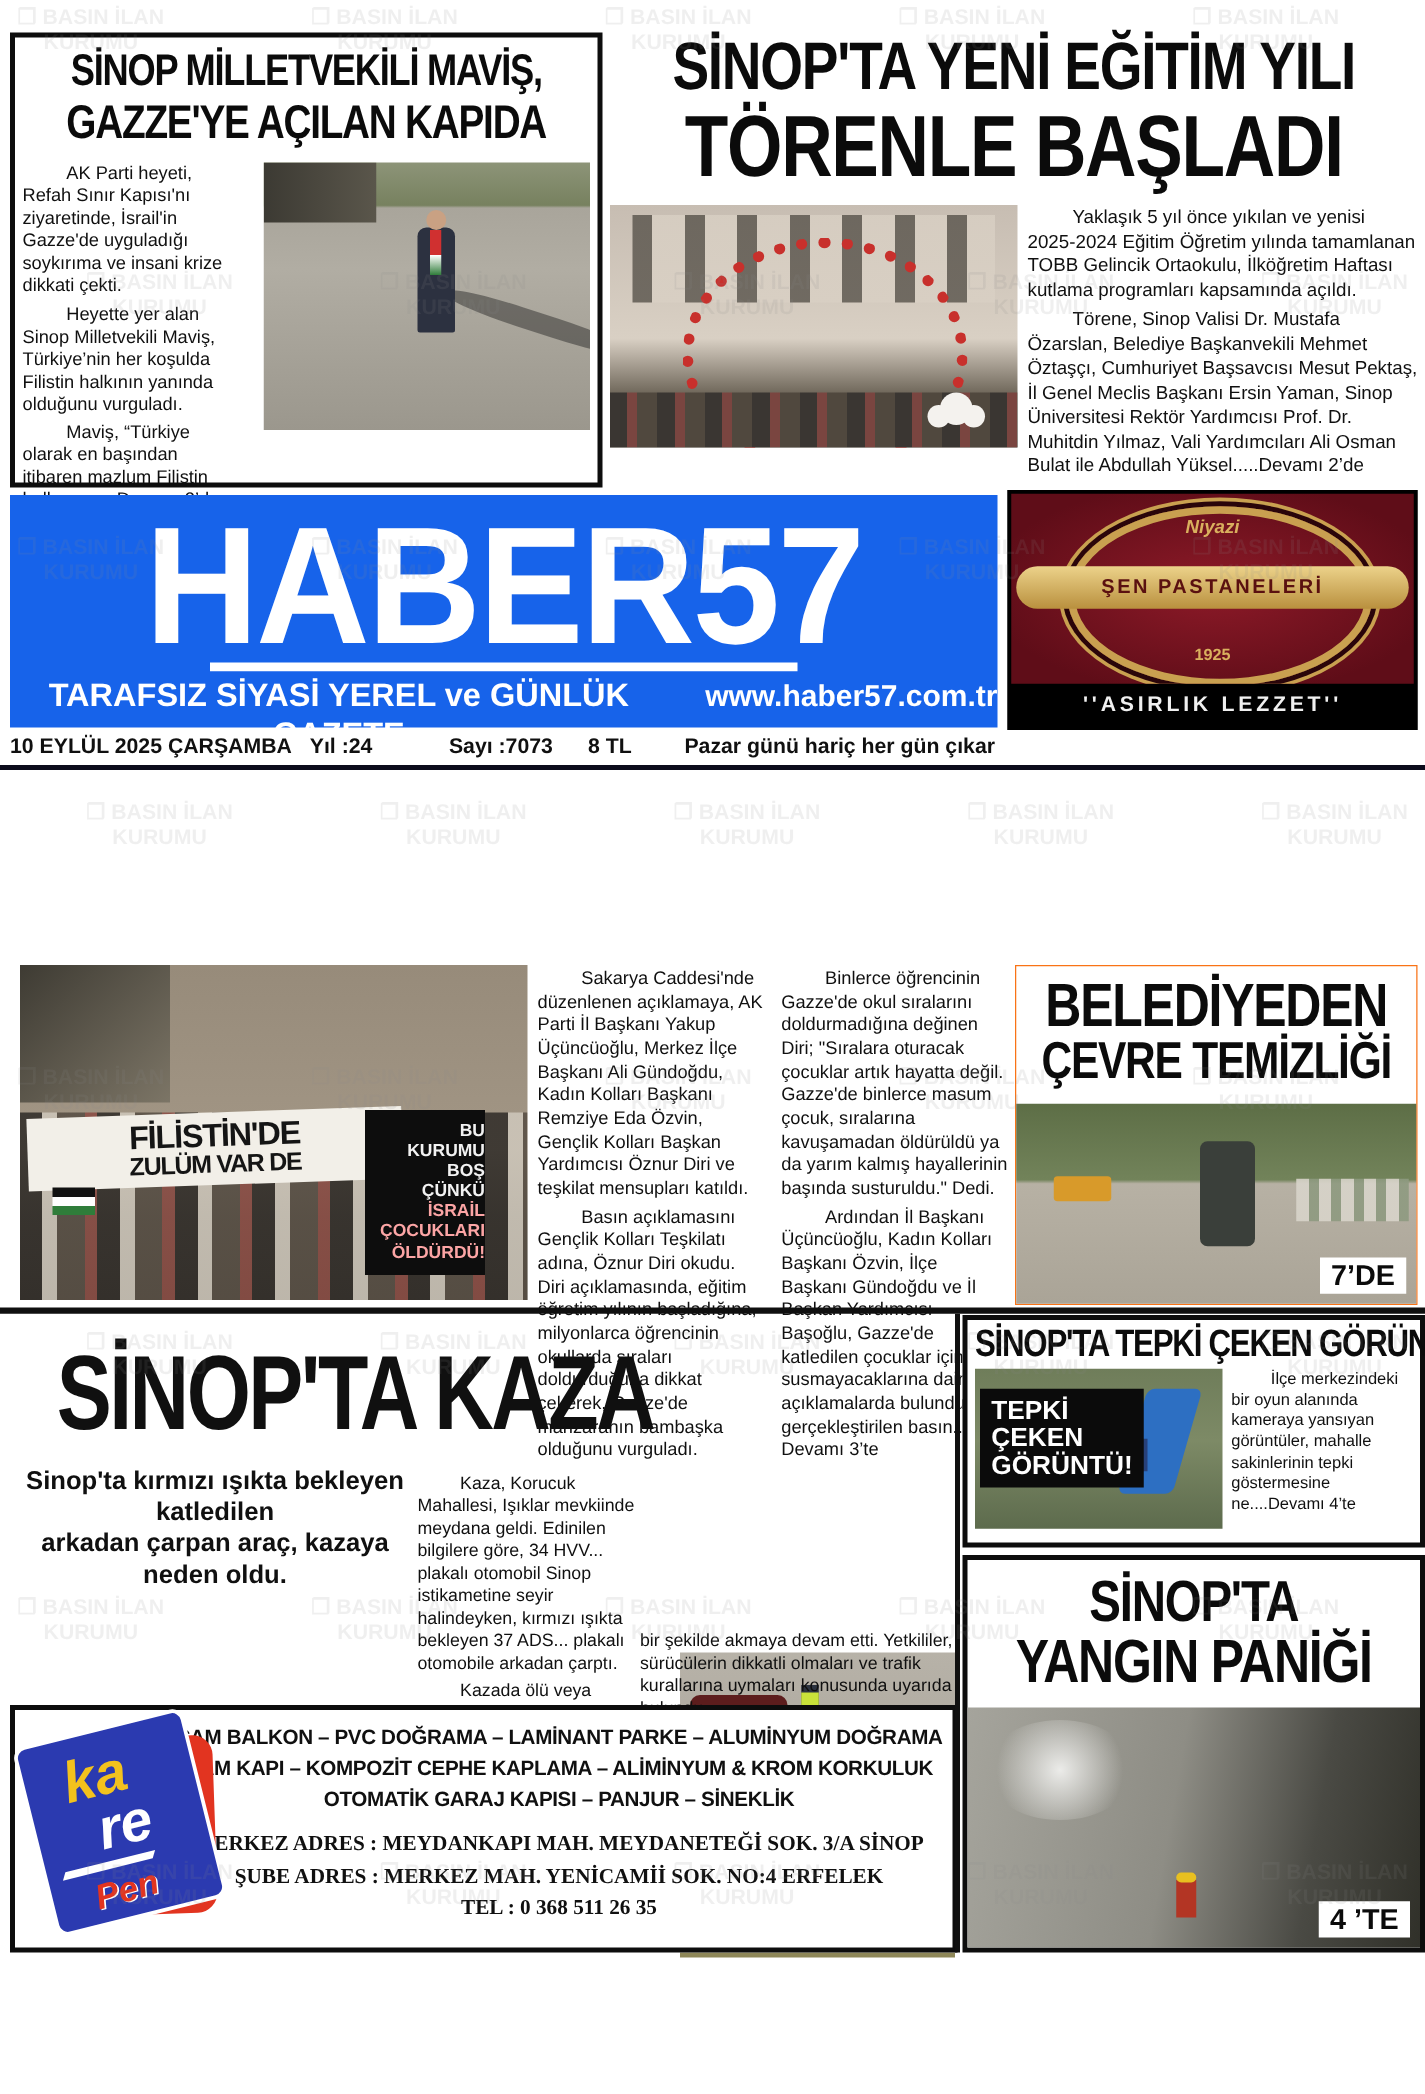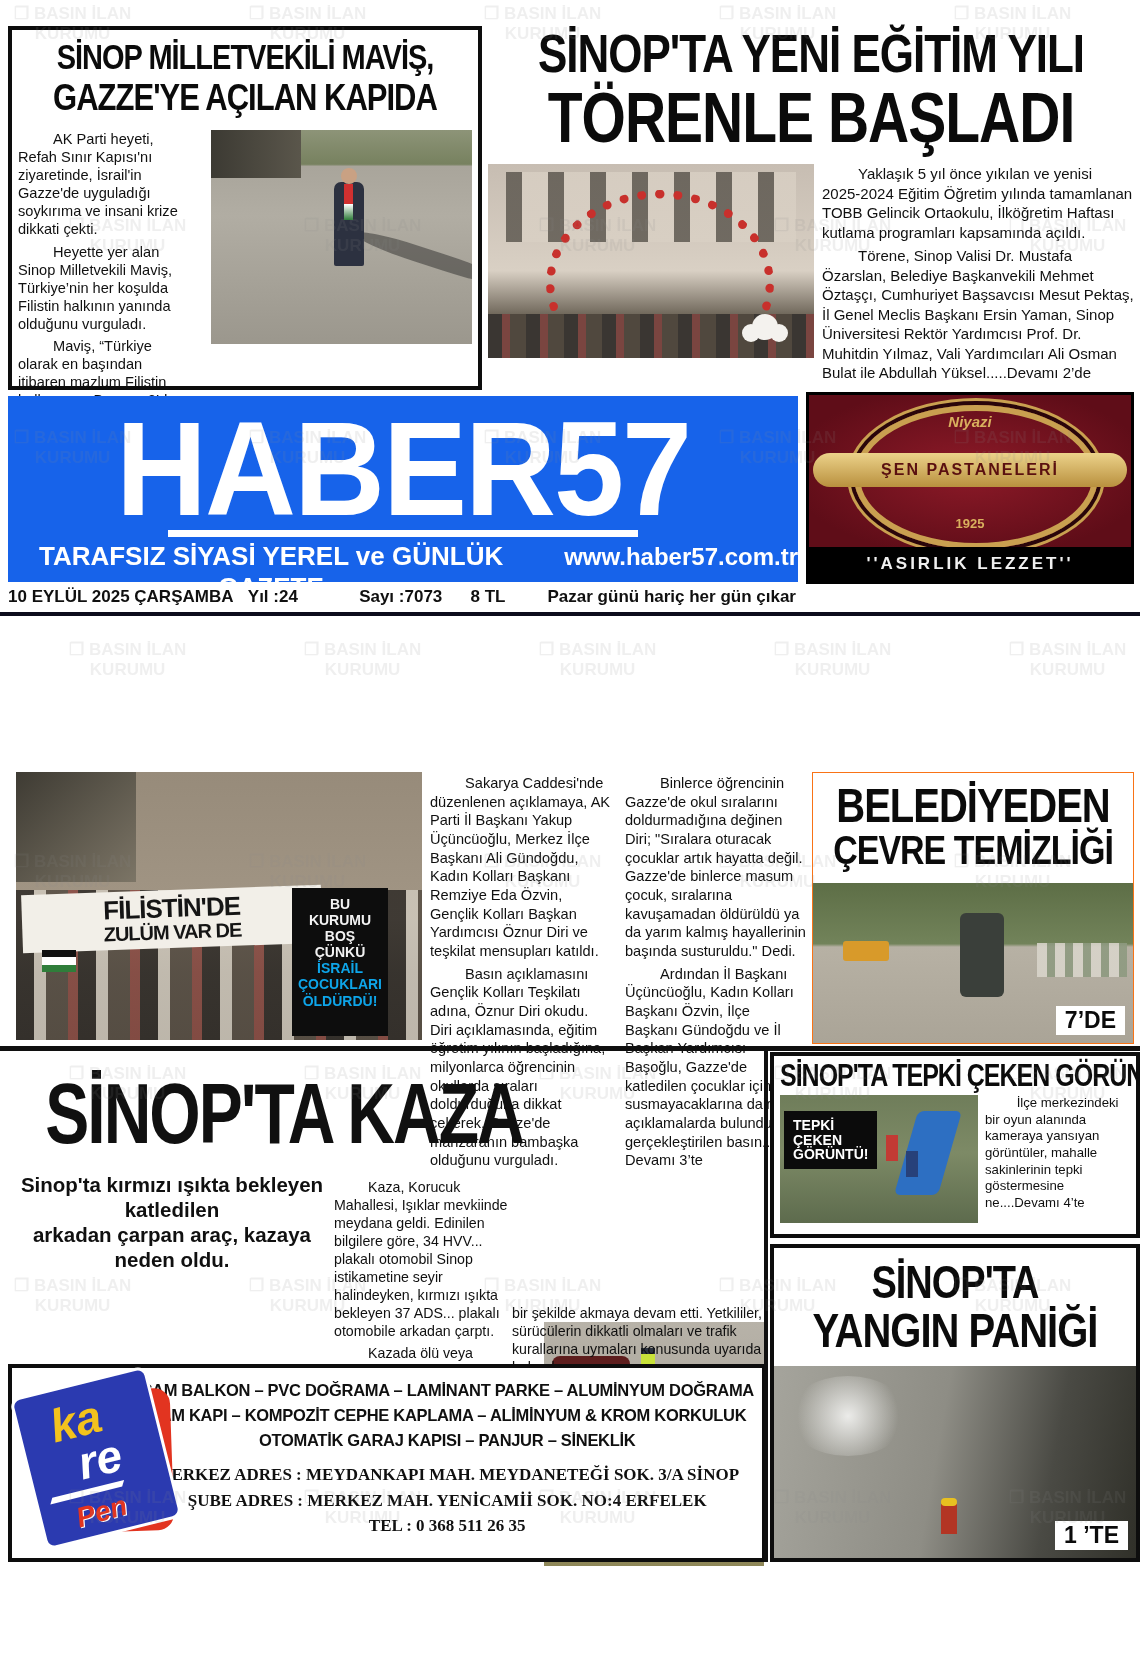--- a/index.html
+++ b/index.html
@@ -83,23 +83,23 @@
   .photo-protest{left:16px;top:772px;width:406px;height:268px;z-index:2;
      background:linear-gradient(180deg,#978b7a 0%,#a29685 55%,#6f6a5e 75%,#555147 100%);}
   .pp-wallshade{position:absolute;left:0;top:0;width:120px;height:110px;background:linear-gradient(135deg,#3e3b33,#7c7566);}
   .pp-people{position:absolute;left:0;bottom:0;width:100%;height:150px;
      background:repeating-linear-gradient(90deg,#2e2a26 0 18px,#cfc8bc 18px 30px,#554c42 30px 52px,#8a4a42 52px 62px);opacity:.85;}
   .pp-banner{position:absolute;left:6px;top:118px;width:300px;height:58px;background:#f2efe8;
      transform:rotate(-2deg);display:flex;flex-direction:column;align-items:center;justify-content:center;
      font-weight:900;color:#151515;}
   .pp-banner .b1{font-size:26px;line-height:26px;letter-spacing:-1px;}
   .pp-banner .b2{font-size:20px;line-height:22px;letter-spacing:-1px;}
-  .pp-placard{position:absolute;right:34px;top:116px;width:96px;height:148px;background:#0d0d0d;
-     color:#f2f2f2;text-align:center;font-weight:900;font-size:14px;line-height:1.15;padding-top:8px;box-sizing:border-box;}
-  .pp-placard .red{color:#0ea5e9;}
+  .pp-placard{position:absolute;right:34px;top:116px;width:96px;height:132px;background:#0d0d0d;
+     color:#f2f2f2;text-align:right;font-weight:900;font-size:14px;line-height:1.15;padding-top:8px;box-sizing:border-box;}
+  .pp-placard .red{color:#fca5a5;}
   .pp-flag{position:absolute;left:26px;bottom:68px;width:34px;height:22px;
      background:linear-gradient(180deg,#111 33%,#fff 33% 66%,#2f7d3a 66%);}
   
   #mid-cols{left:430px;top:774px;width:376px;display:flex;gap:14px;font-size:14.6px;line-height:1.28;z-index:2;}
   #mid-cols .mcol{flex:1;}
   
   #box-cevre{left:812px;top:772px;width:322px;height:272px;border:1px solid #f97316;box-sizing:border-box;background:#fff;z-index:2;}
   #box-cevre .cv1{font-size:40px;line-height:44px;text-align:center;margin-top:10px;}
   #box-cevre .cv2{font-size:34px;line-height:40px;text-align:center;margin-top:2px;}
   .photo-cevre{position:absolute;left:0;right:0;bottom:0;height:160px;
@@ -129,21 +129,21 @@
   
   #box-tepki{left:770px;top:1052px;width:370px;height:186px;border:4px solid #0d0d0d;box-sizing:border-box;
              background:#fff;padding:4px 6px;z-index:2;}
   #tepki-hl{font-size:25px;line-height:30px;text-align:center;letter-spacing:-1px;}
   #tepki-row{display:flex;gap:7px;margin-top:5px;}
   .photo-tepki{width:198px;height:128px;background:linear-gradient(180deg,#6f7d5a 0%,#7d8a66 45%,#5d6b4d 100%);}
   .pt-slide{position:absolute;right:28px;top:16px;width:44px;height:84px;background:#2d6fc2;transform:skewX(-16deg);border-radius:6px;}
   .pt-kid1{position:absolute;right:80px;top:40px;width:12px;height:26px;background:#c23a34;}
   .pt-kid2{position:absolute;right:60px;top:56px;width:12px;height:26px;background:#27417a;}
   .pt-label{position:absolute;left:4px;top:16px;background:#0b0b0b;color:#fff;font-weight:900;
-            font-size:14px;line-height:1.04;padding:7px 9px;}
+            font-size:21px;line-height:1.04;padding:7px 9px;}
   #tepki-body{flex:1;font-size:13.2px;line-height:1.26;}
   
   #box-yangin{left:770px;top:1244px;width:370px;height:318px;border:4px solid #0d0d0d;box-sizing:border-box;background:#fff;z-index:2;}
   #box-yangin .yh1{font-size:38px;line-height:44px;text-align:center;margin-top:12px;}
   #box-yangin .yh2{font-size:40px;line-height:48px;text-align:center;margin-top:2px;}
   .photo-yangin{position:absolute;left:0;right:0;bottom:0;top:118px;
      background:linear-gradient(100deg,#a5a49c 0%,#8e8d85 45%,#4a4a44 75%,#303029 100%);}
   .py-smoke{position:absolute;left:14px;top:10px;width:120px;height:80px;border-radius:50%;
      background:radial-gradient(circle,rgba(240,240,238,.95) 0%,rgba(240,240,238,0) 70%);}
   .py-fire{position:absolute;left:46%;bottom:24px;width:16px;height:30px;background:#b33524;}
@@ -405,21 +405,21 @@
   </div>
 
   <div class="abs" id="box-yangin">
     <div class="hlline yh1">SİNOP'TA</div>
     <div class="hlline yh2">YANGIN PANİĞİ</div>
     <div class="photo photo-yangin">
       <div class="py-smoke"></div>
       <div class="py-fire"></div>
       <div class="py-helmet"></div>
     </div>
-    <span class="pageref">1 ’TE</span>
+    <span class="pageref">4 ’TE</span>
   </div>
 
   <div class="abs" id="kare-ad">
     <div id="kare-logo">
       <div class="kr-red"></div>
       <div class="kr-blue"></div>
       <div class="kr-ka">ka</div>
       <div class="kr-re">re</div>
       <div class="kr-roof"></div>
       <div class="kr-pen">Pen</div>

